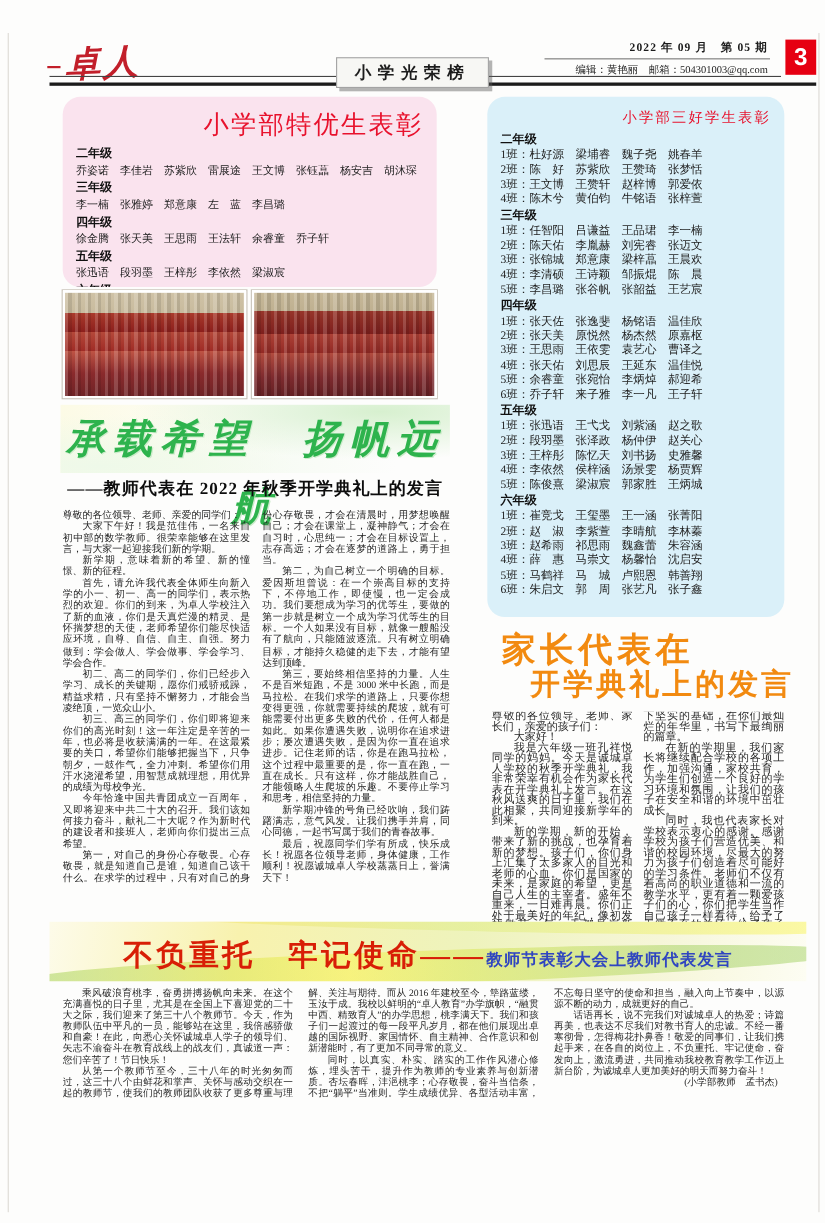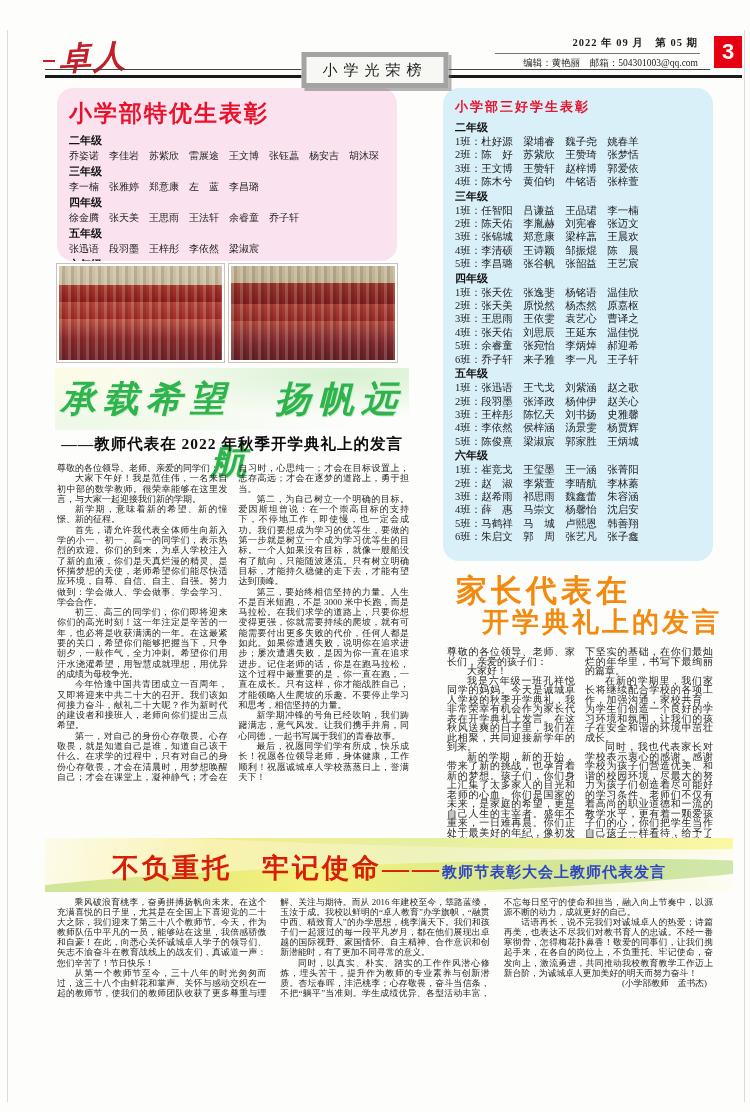--- a/index.html
+++ b/index.html
@@ -12,36 +12,36 @@
   .edge { position:absolute; top:30px; bottom:10px; width:1px; background:#dcdad4; }
   .edge.left { left:7px; } .edge.right { left:744px; }
 
   
   .logo-wrap { position:absolute; left:43px; top:38px; width:120px; height:40px; }
   .logo-dash { position:absolute; left:0; top:22px; width:12px; height:2px; background:#c21f2a; }
   .logo-text { position:absolute; left:16px; top:-2px; font-size:32px; font-weight:bold; font-style:italic;
     color:#c21f2a; transform:rotate(-3deg); letter-spacing:2px; }
   .header-rule-thin { position:absolute; left:45px; right:40px; top:69px; height:1px; background:#444; }
   .masthead-box { position:absolute; left:50%; transform:translateX(-50%); top:52px;
-    border:5px solid #a3a3a3; background:#f7f7f4; box-shadow:3px 3px 0 rgba(90,90,90,.45);
+    border:1px solid #a3a3a3; background:#f7f7f4; box-shadow:3px 3px 0 rgba(90,90,90,.45);
     padding:4px 16px 3px 16px; font-family:"Liberation Sans","DejaVu Sans",sans-serif;
-    font-weight:normal; font-size:15px; letter-spacing:6px; z-index:3; }
+    font-weight:bold; font-size:15px; letter-spacing:6px; z-index:3; }
   .issue-line { position:absolute; right:52px; top:36px; font-size:10.5px; font-weight:bold; letter-spacing:1px; }
   .issue-divider { position:absolute; right:50px; top:53px; width:205px; height:1px; background:#777; }
   .editor-line { position:absolute; right:52px; top:57px; font-size:9.5px; }
   .page-num { position:absolute; right:8px; top:36px; width:28px; height:32px; background:#e60012;
     color:#fff; font-family:"Liberation Sans",sans-serif; font-weight:bold; font-size:22px;
     text-align:center; line-height:32px; }
   .header-rule-thick { position:absolute; left:45px; right:8px; top:75px; height:3px; background:#1b1b1b; }
 
   
   .award-box { position:absolute; border-radius:16px; padding:10px 12px; box-sizing:border-box; overflow:hidden; }
   .box-pink { left:57px; top:88px; width:340px; height:173px; background:#fae3ee; }
   .box-blue { left:443px; top:88px; width:270px; height:473px; background:#daf0f9; }
-  .award-title { text-align:left; color:#e8122d; font-weight:bold; letter-spacing:2px; }
+  .award-title { text-align:right; color:#e8122d; font-weight:normal; letter-spacing:2px; }
   .box-pink .award-title { font-size:23px; margin-bottom:4px; }
   .box-blue .award-title { font-size:13px; margin-bottom:4px; }
   .grade { font-weight:bold; font-size:11px; line-height:15px; color:#111; }
   .names { font-size:10px; line-height:16px; letter-spacing:0px; color:#222; white-space:nowrap; }
   .tg-rows p { margin:0; font-size:10.5px; line-height:13.4px; color:#222; white-space:nowrap; }
 
   
   .photo { position:absolute; top:264px; height:98px; border:2px solid #fff; box-shadow:0 0 0 1px #c8c2b8; box-sizing:border-box; }
   .photo-1 { left:57px; width:167px;
     background:
@@ -197,20 +197,21 @@
 
 <div class="green-title-wrap">
   <span class="green-title">承载希望　扬帆远航</span>
 </div>
 <div class="speech-subtitle">——教师代表在 2022 年秋季开学典礼上的发言</div>
 <div class="speech-body teacher-body">
     <p>尊敬的各位领导、老师、亲爱的同学们：</p>
     <p>大家下午好！我是范佳伟，一名来自初中部的数学教师。很荣幸能够在这里发言，与大家一起迎接我们新的学期。</p>
     <p>新学期，意味着新的希望、新的憧憬、新的征程。</p>
     <p>首先，请允许我代表全体师生向新入学的小一、初一、高一的同学们，表示热烈的欢迎。你们的到来，为卓人学校注入了新的血液，你们是天真烂漫的精灵、是怀揣梦想的天使，老师希望你们能尽快适应环境，自尊、自信、自主、自强。努力做到：学会做人、学会做事、学会学习、学会合作。</p>
+    <p>初二、高二的同学们，你们已经步入学习、成长的关键期，愿你们戒骄戒躁，精益求精，只有坚持不懈努力，才能会当凌绝顶，一览众山小。</p>
     <p>初三、高三的同学们，你们即将迎来你们的高光时刻！这一年注定是辛苦的一年，也必将是收获满满的一年。在这最紧要的关口，希望你们能够把握当下，只争朝夕，一鼓作气，全力冲刺。希望你们用汗水浇灌希望，用智慧成就理想，用优异的成绩为母校争光。</p>
     <p>今年恰逢中国共青团成立一百周年，又即将迎来中共二十大的召开。我们该如何接力奋斗，献礼二十大呢？作为新时代的建设者和接班人，老师向你们提出三点希望。</p>
     <p>第一，对自己的身份心存敬畏。心存敬畏，就是知道自己是谁，知道自己该干什么。在求学的过程中，只有对自己的身份心存敬畏，才会在清晨时，用梦想唤醒自己；才会在课堂上，凝神静气；才会在自习时，心思纯一；才会在目标设置上，志存高远；才会在逐梦的道路上，勇于担当。</p>
     <p>第二，为自己树立一个明确的目标。爱因斯坦曾说：在一个崇高目标的支持下，不停地工作，即使慢，也一定会成功。我们要想成为学习的优等生，要做的第一步就是树立一个成为学习优等生的目标。一个人如果没有目标，就像一艘船没有了航向，只能随波逐流。只有树立明确目标，才能持久稳健的走下去，才能有望达到顶峰。</p>
     <p>第三，要始终相信坚持的力量。人生不是百米短跑，不是 3000 米中长跑，而是马拉松。在我们求学的道路上，只要你想变得更强，你就需要持续的爬坡，就有可能需要付出更多失败的代价，任何人都是如此。如果你遭遇失败，说明你在追求进步；屡次遭遇失败，是因为你一直在追求进步。记住老师的话，你是在跑马拉松，这个过程中最重要的是，你一直在跑，一直在成长。只有这样，你才能战胜自己，才能领略人生爬坡的乐趣。不要停止学习和思考，相信坚持的力量。</p>
     <p>新学期冲锋的号角已经吹响，我们踌躇满志，意气风发。让我们携手并肩，同心同德，一起书写属于我们的青春故事。</p>
     <p>最后，祝愿同学们学有所成，快乐成长！祝愿各位领导老师，身体健康，工作顺利！祝愿诚城卓人学校蒸蒸日上，誉满天下！</p>
   </div>
 
 <div class="orange-title-1">家长代表在</div>

